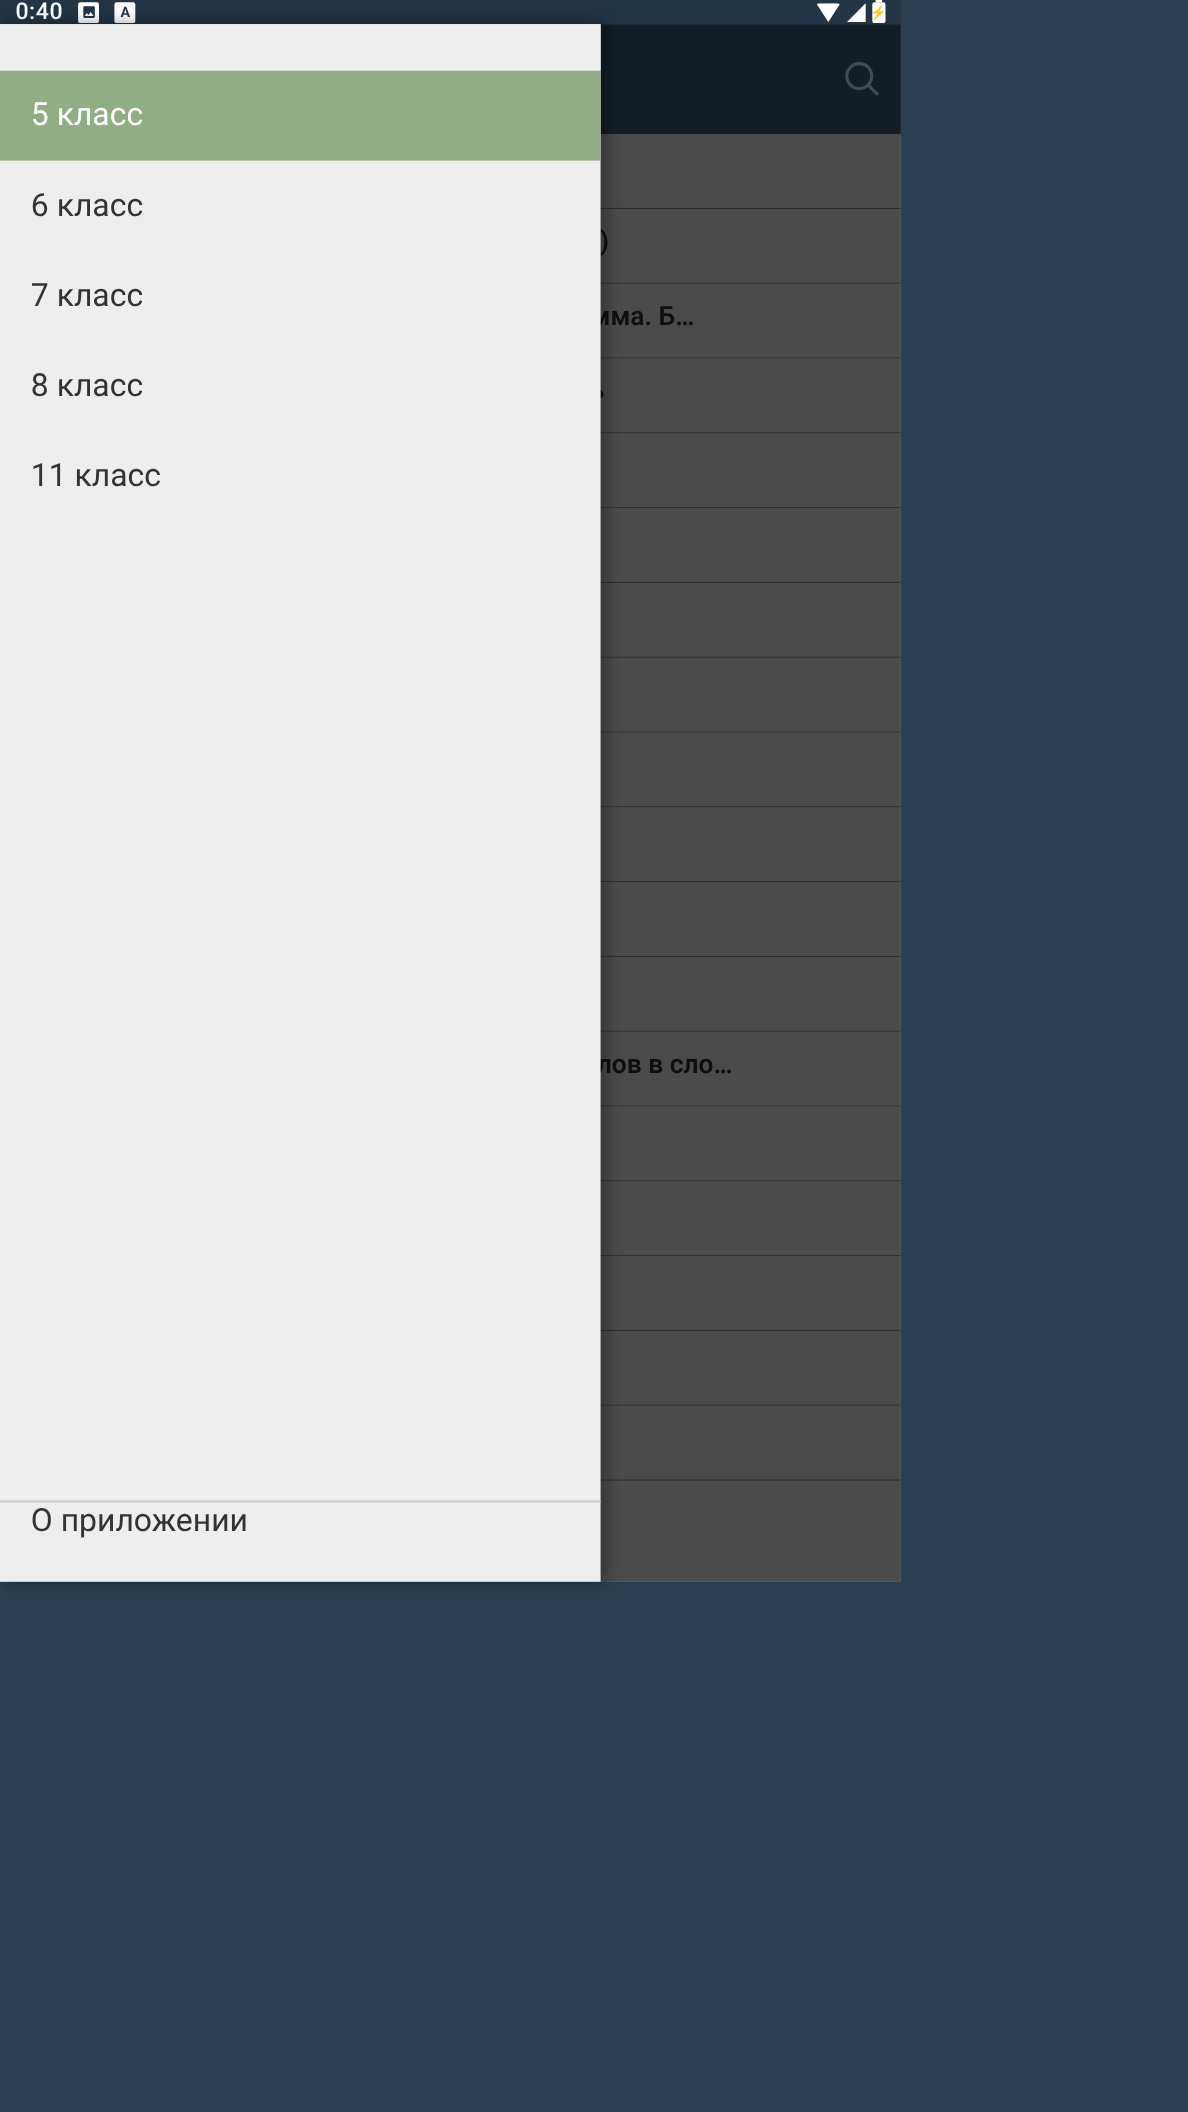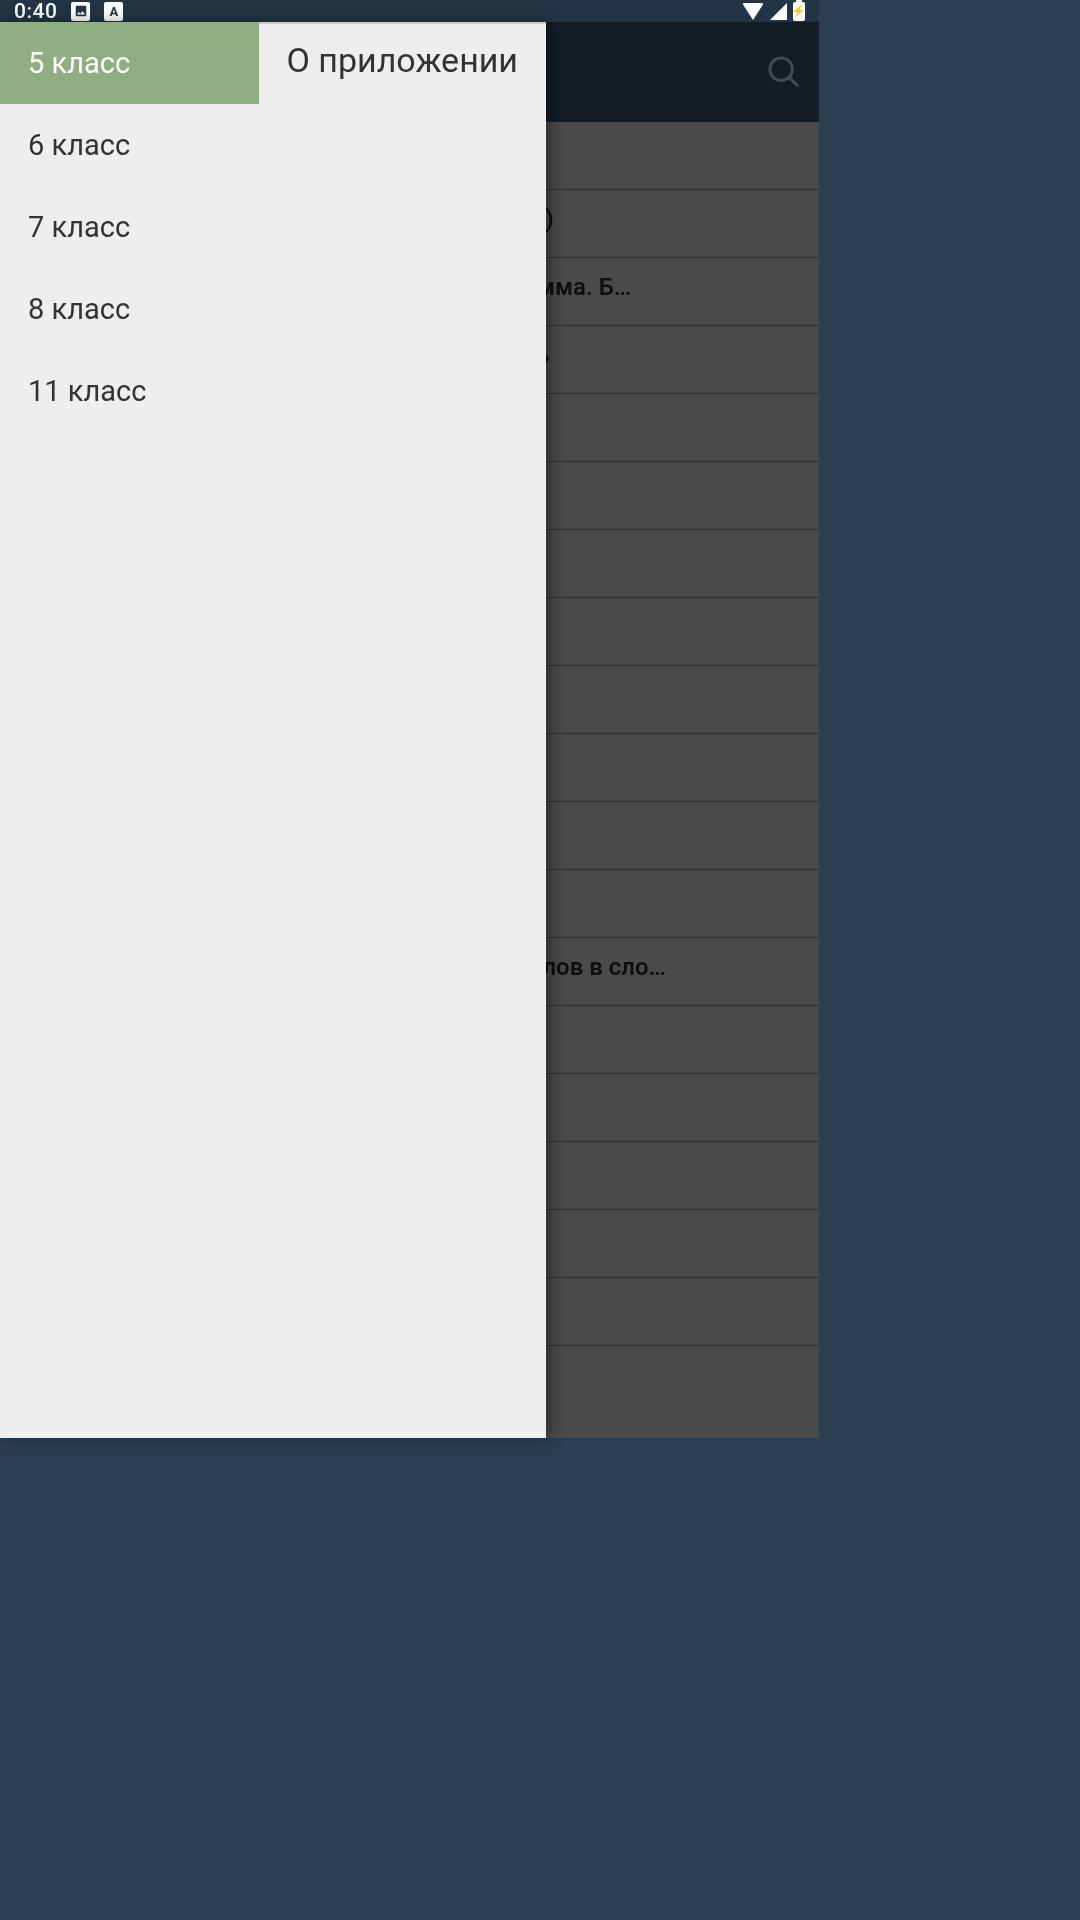--- a/index.html
+++ b/index.html
@@ -96,21 +96,21 @@
     inset: 0;
     background: rgba(0,0,0,0.45);
   }
 
   .drawer {
     position: absolute;
     top: 0; left: 0; bottom: 0;
     width: 546px;
     background: #eeeeee;
     display: flex;
-    flex-direction: row;
+    flex-direction: column;
     box-shadow: 4px 0 14px rgba(0,0,0,0.4);
   }
   .drawer-header {
     height: 42px;
     background: #eeeeee;
   }
   .drawer-items {
     flex: 1;
     overflow: hidden;
   }
@@ -125,22 +125,21 @@
   }
   .drawer-item.active {
     background: #8fae83;
     color: #fff;
   }
   .drawer-footer {
     border-top: 2px solid #ccc;
     padding: 0 28px;
     height: 74px;
     display: flex;
-    align-items: center;
-    font-size: 34px;
+    font-size: 29px;
     color: #333;
     cursor: pointer;
   }
 </style>
 </head>
 <body>
 
 <div class="status-bar">
   <div class="status-left">
     <span class="status-time">0:40</span>

